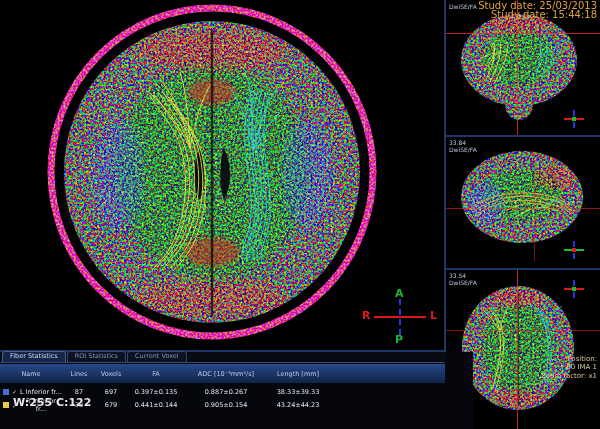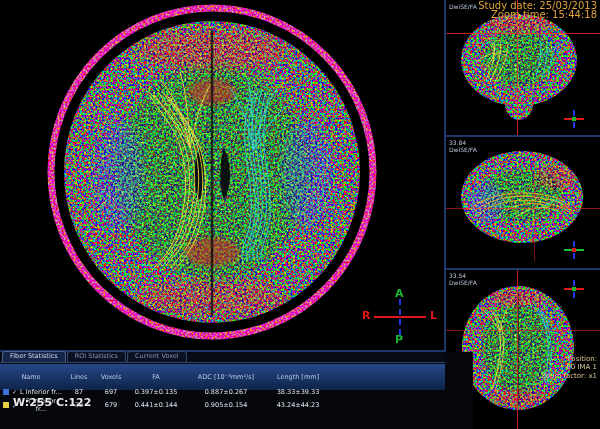--- a/index.html
+++ b/index.html
@@ -47,21 +47,21 @@
   .o-vline{position:absolute;left:41px;top:11px;height:36px;border-left:2px dashed #2238e8;}
   
   .bottom-panel{position:absolute;left:0;top:352px;width:445px;height:77px;background:#05070d;padding-left:28px;}
   .tabbar{position:absolute;left:0;top:0;width:445px;height:11px;background:#070b14;
           border-bottom:1px solid #32486e;display:flex;align-items:flex-end;padding-left:2px;box-sizing:border-box;}
   .tab{font-size:6.5px;line-height:9px;height:10px;padding:0 7px;margin-right:1px;
        border:1px solid #32486e;border-bottom:none;border-radius:3px 3px 0 0;
        color:#8593ad;background:#0b1223;white-space:nowrap;}
   .tab.active{color:#d2dbeb;background:#16264a;border-color:#4a5f8a;}
   .grid{display:grid;grid-template-columns:62px 34px 30px 60px 80px 64px 1fr;align-items:center;}
-  .thead{position:absolute;left:0;top:12px;width:445px;height:26px;
+  .thead{position:absolute;left:0;top:12px;width:445px;height:19px;
          background:linear-gradient(#26498a,#0f2347);color:#b9c8e2;font-size:6.5px;}
   .thead span{text-align:center;}
   .trow{position:absolute;left:0;width:445px;height:11px;color:#e2e7f0;font-size:6.5px;}
   .trow span{text-align:center;}
   .row0{top:23px;} .row1{top:34px;} .row2{top:45px;}
   .name-cell{display:flex;align-items:center;gap:2px;padding-left:3px;text-align:left;}
   .swatch{width:6px;height:6px;flex:0 0 6px;}
   .chk{width:7px;font-size:6px;color:#cfd6e4;text-align:center;}
   .wc-overlay{position:absolute;left:13px;top:44px;font-size:11px;font-weight:bold;
               color:#e9e9e9;text-shadow:0 0 2px #000;}
@@ -169,21 +169,21 @@
           <path d="M96,78 C100,62 102,52 102,42"></path>
         <path d="M102,76 C104,62 108,54 110,44"></path>
           <path d="M92,60 C100,50 110,46 118,52"></path>
       </g>
     </svg>
     <div class="xhair" style="left:71px;top:0;width:1px;height:135px;"></div>
     <div class="xhair" style="left:0;top:33px;width:154px;height:1px;"></div>
     <span class="view-label" style="left:3px;top:3px;">DwiSE/FA</span>
     <div class="study-block">
       <div>Study date: 25/03/2013</div>
-      <div>Zoom time: 15:44:18</div>
+      <div>Study date: 15:44:18</div>
     </div>
     <div class="mini-axis" style="left:118px;top:110px;">
       <div class="h"></div>
         <div class="v"></div>
         <div class="dot"></div>
     </div>
   </div>
 
   <div class="rview rv2">
     <svg width="154" height="131" viewBox="0 0 154 131">

